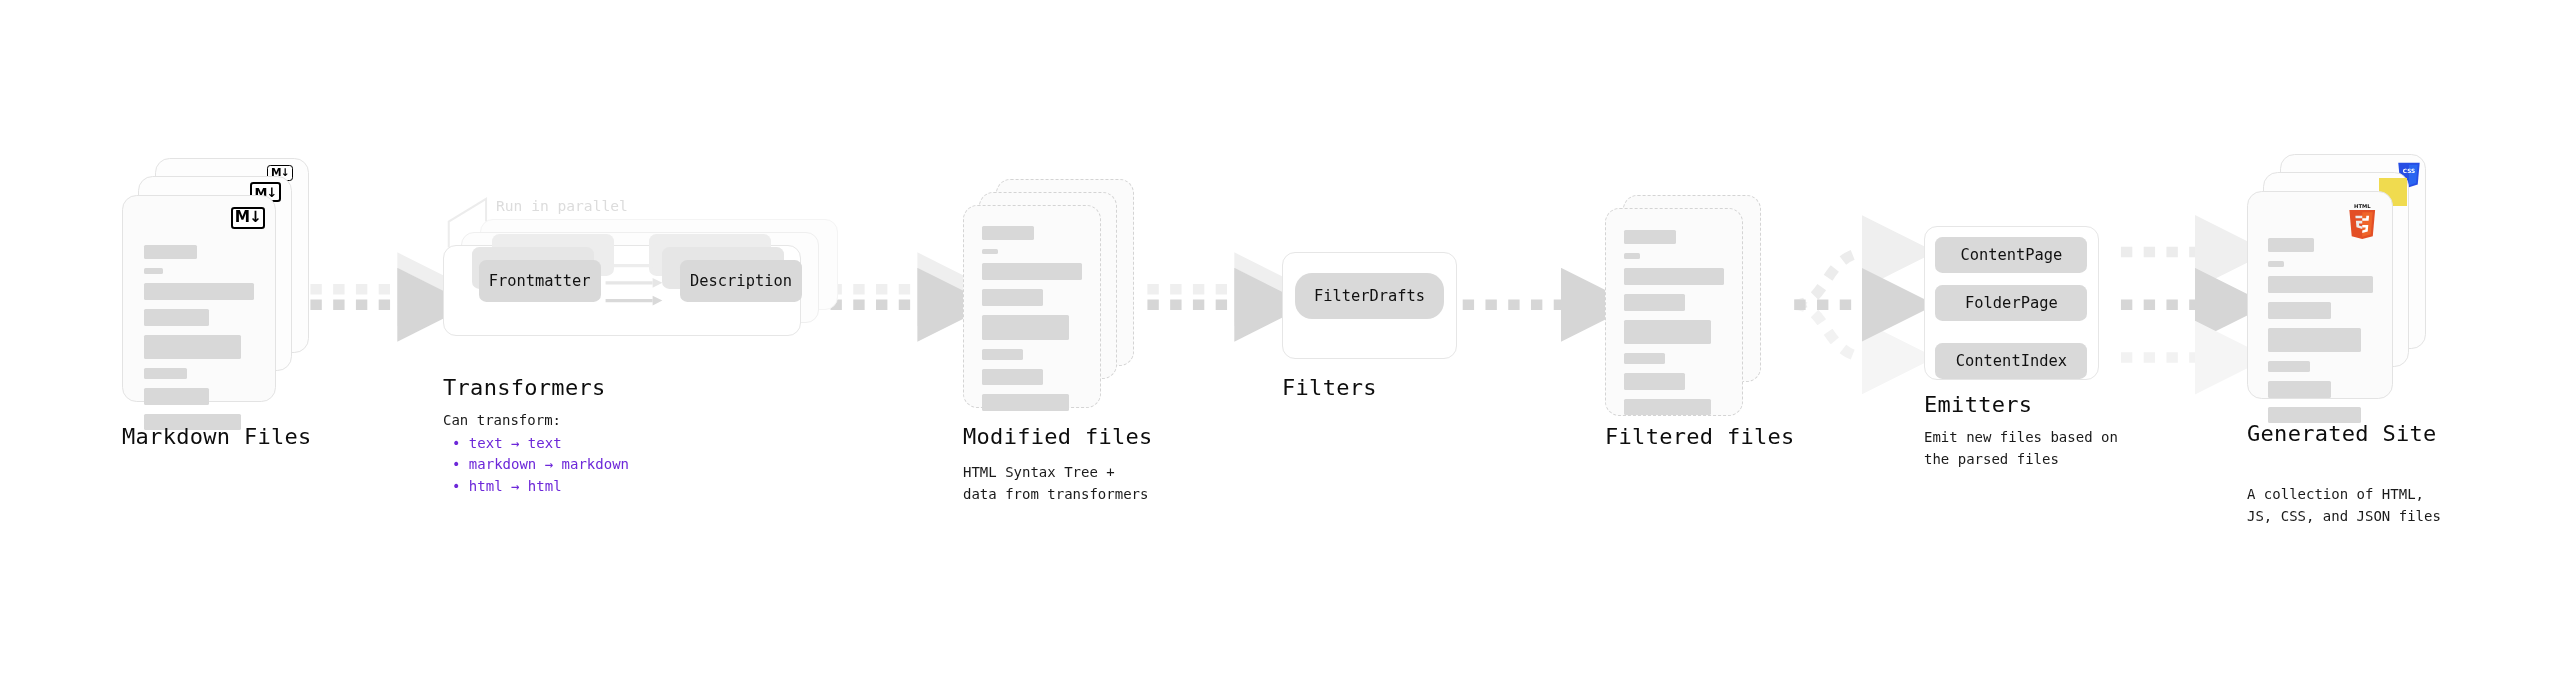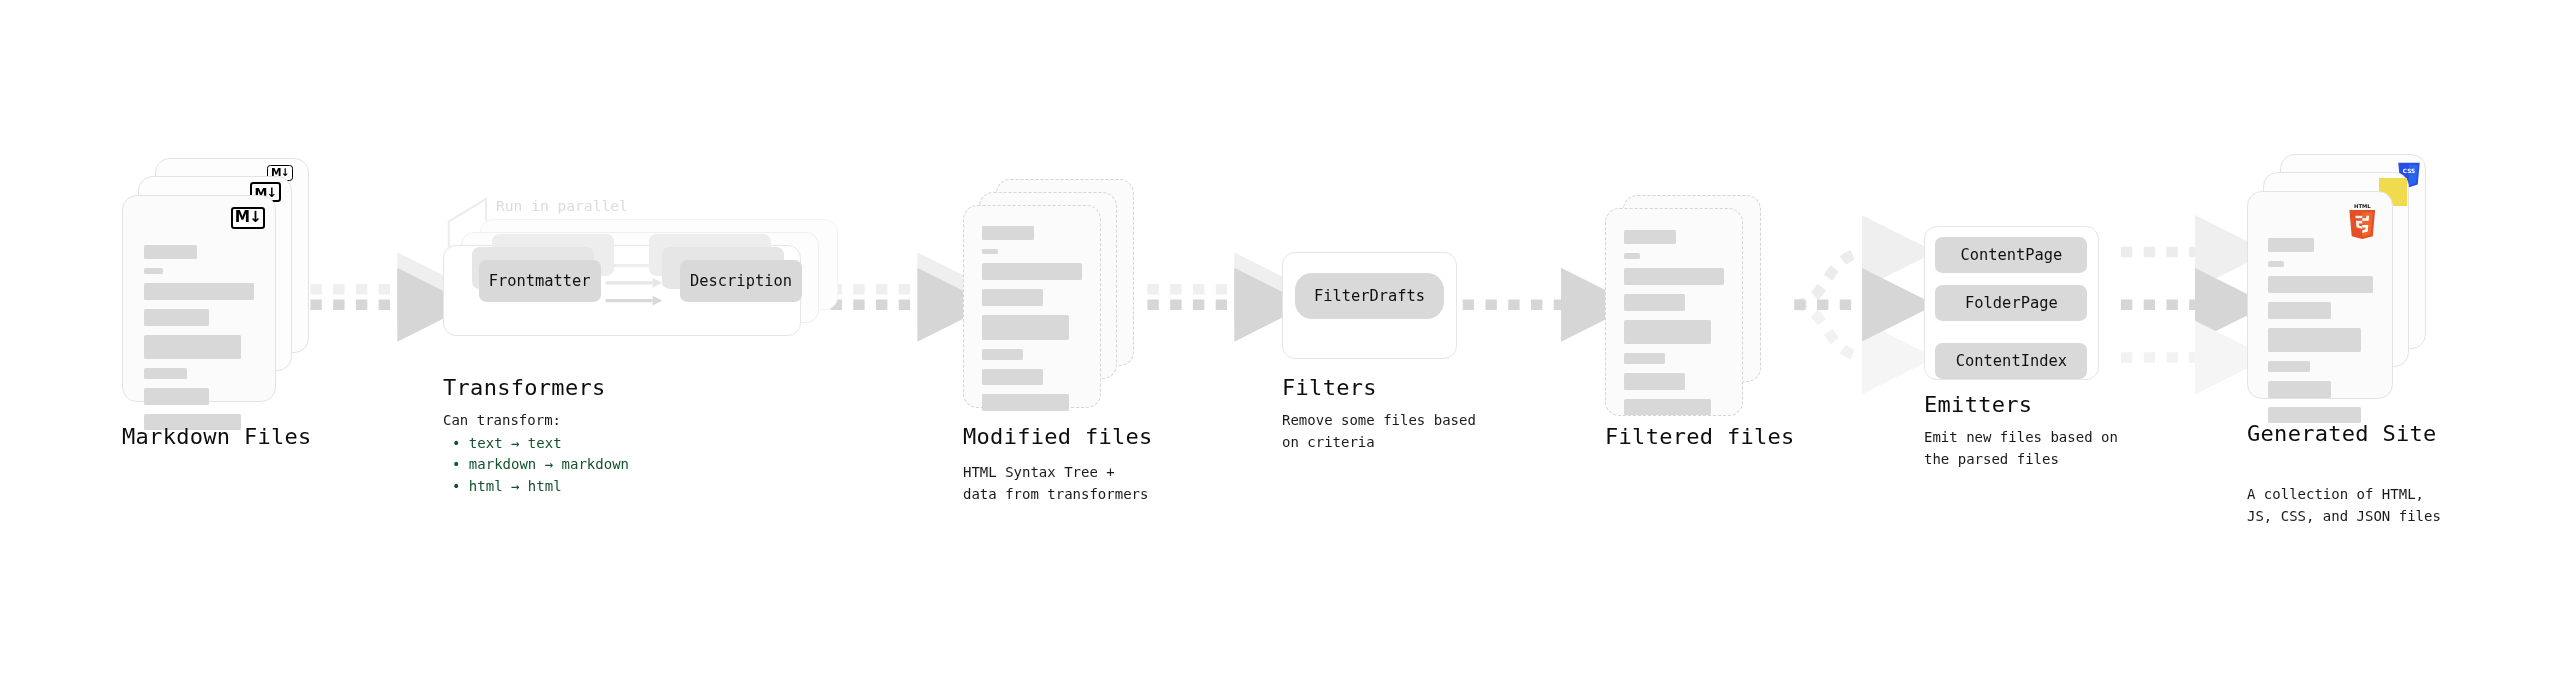--- a/index.html
+++ b/index.html
@@ -99,21 +99,21 @@
     font-size: 14px;
     line-height: 1.55;
     color: #1a1a1a;
     white-space: pre;
     font-family: "DejaVu Sans Mono", "Liberation Mono", monospace;
   }
   .cap-list {
     position: absolute;
     font-size: 14px;
     line-height: 1.62;
-    color: #14532d;
+    color: #6d28d9;
     white-space: pre;
     font-family: "DejaVu Sans Mono", "Liberation Mono", monospace;
   }
 
   
   .pbox {
     position: absolute;
     border: 1.6px solid #e6e6e6;
     border-radius: 13px;
     background: #ffffff;
@@ -275,22 +275,20 @@
   </div>
   <div class="cap-title" style="left:963px; top:424px;">Modified files</div>
   <div class="cap-sub" style="left:963px; top:462px;">HTML Syntax Tree +
 data from transformers</div>
 
   <div class="stack" style="left:1282px; top:252px;">
     <div class="pbox" style="left:0px; top:0px; width:175px; height:107px;"></div>
     <div class="chip" style="left:13px; top:21px; width:149px; height:46px;border-radius:17px;">FilterDrafts</div>
   </div>
   <div class="cap-title" style="left:1282px; top:375px;">Filters</div>
-  <div class="cap-sub" style="left:1282px; top:410px;">Remove some files based
-on criteria</div>
 
   <div class="stack" style="left:1605px; top:195px;">
     <div class="card dashed" style="left:18px; top:0px; width:138px; height:187px;"></div>
     <div class="card dashed" style="left:0px; top:13px; width:138px; height:208px;">
       <div class="card-body" style="left:18px; right:18px; top:21px;">
         <div class="bar" style="width:52%; height:14px;"></div>
         <div class="bar" style="width:16%; height:5.7px;"></div>
         <div class="bar" style="width:100%; height:17px;"></div>
         <div class="bar" style="width:61%; height:17px;"></div>
         <div class="bar" style="width:87%; height:24.4px;"></div>

